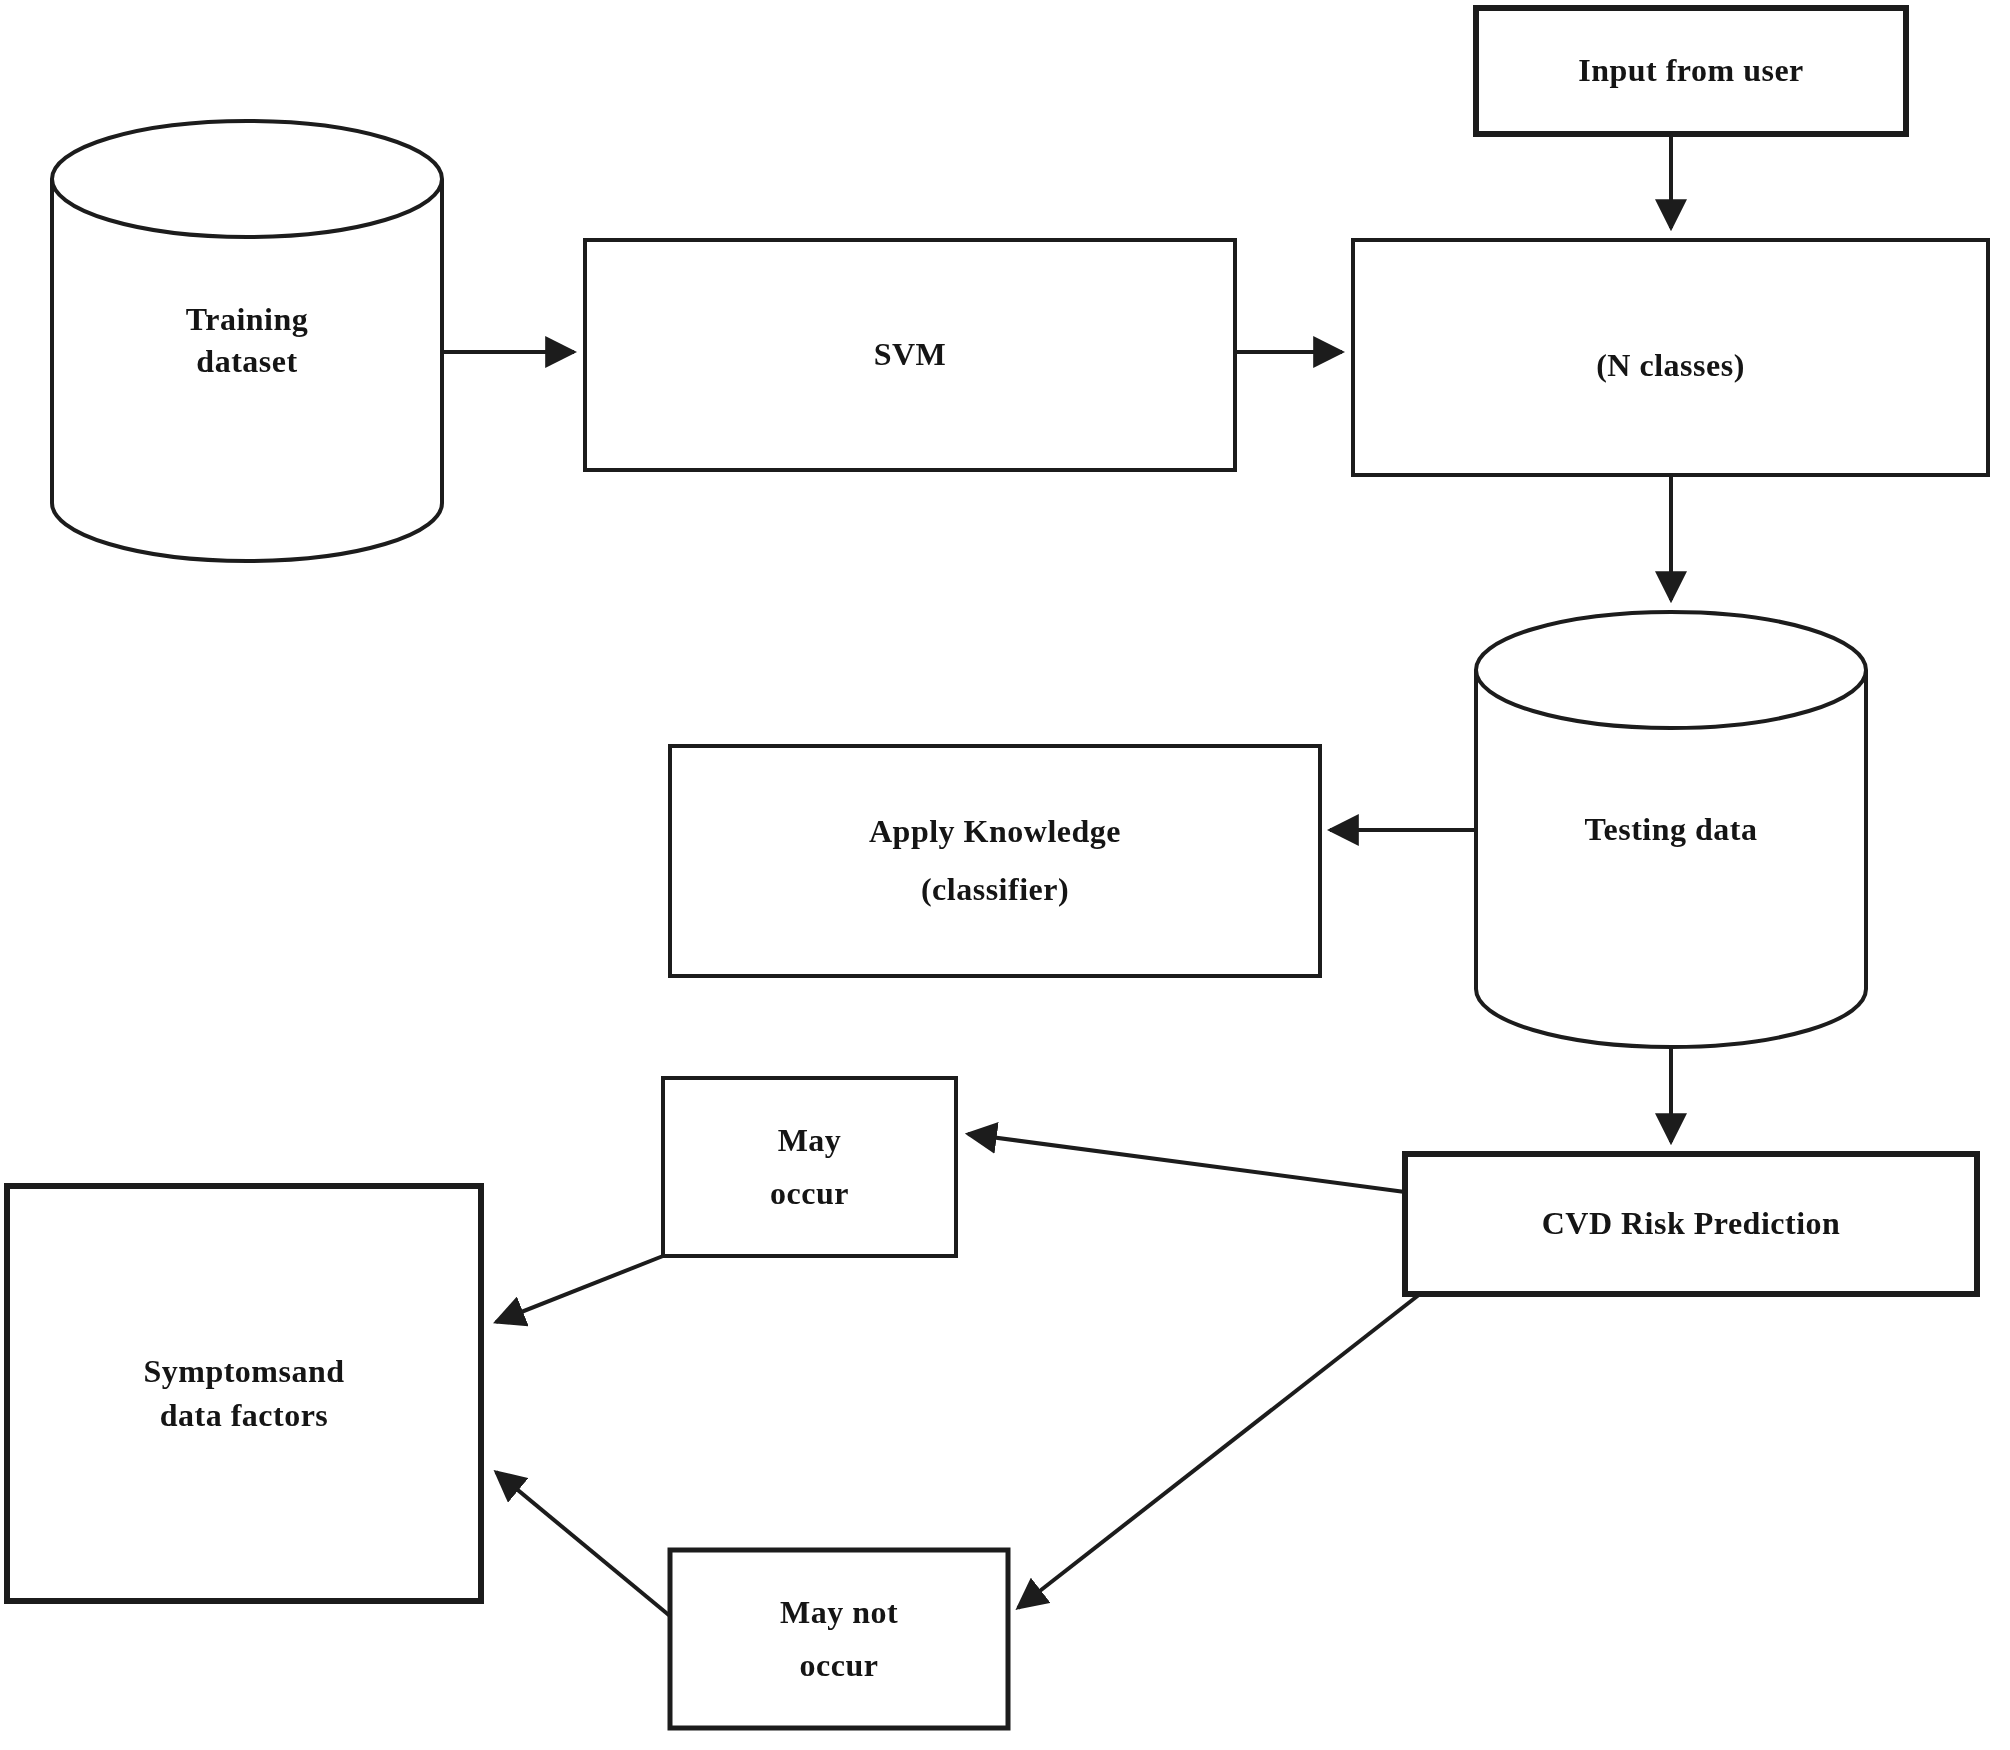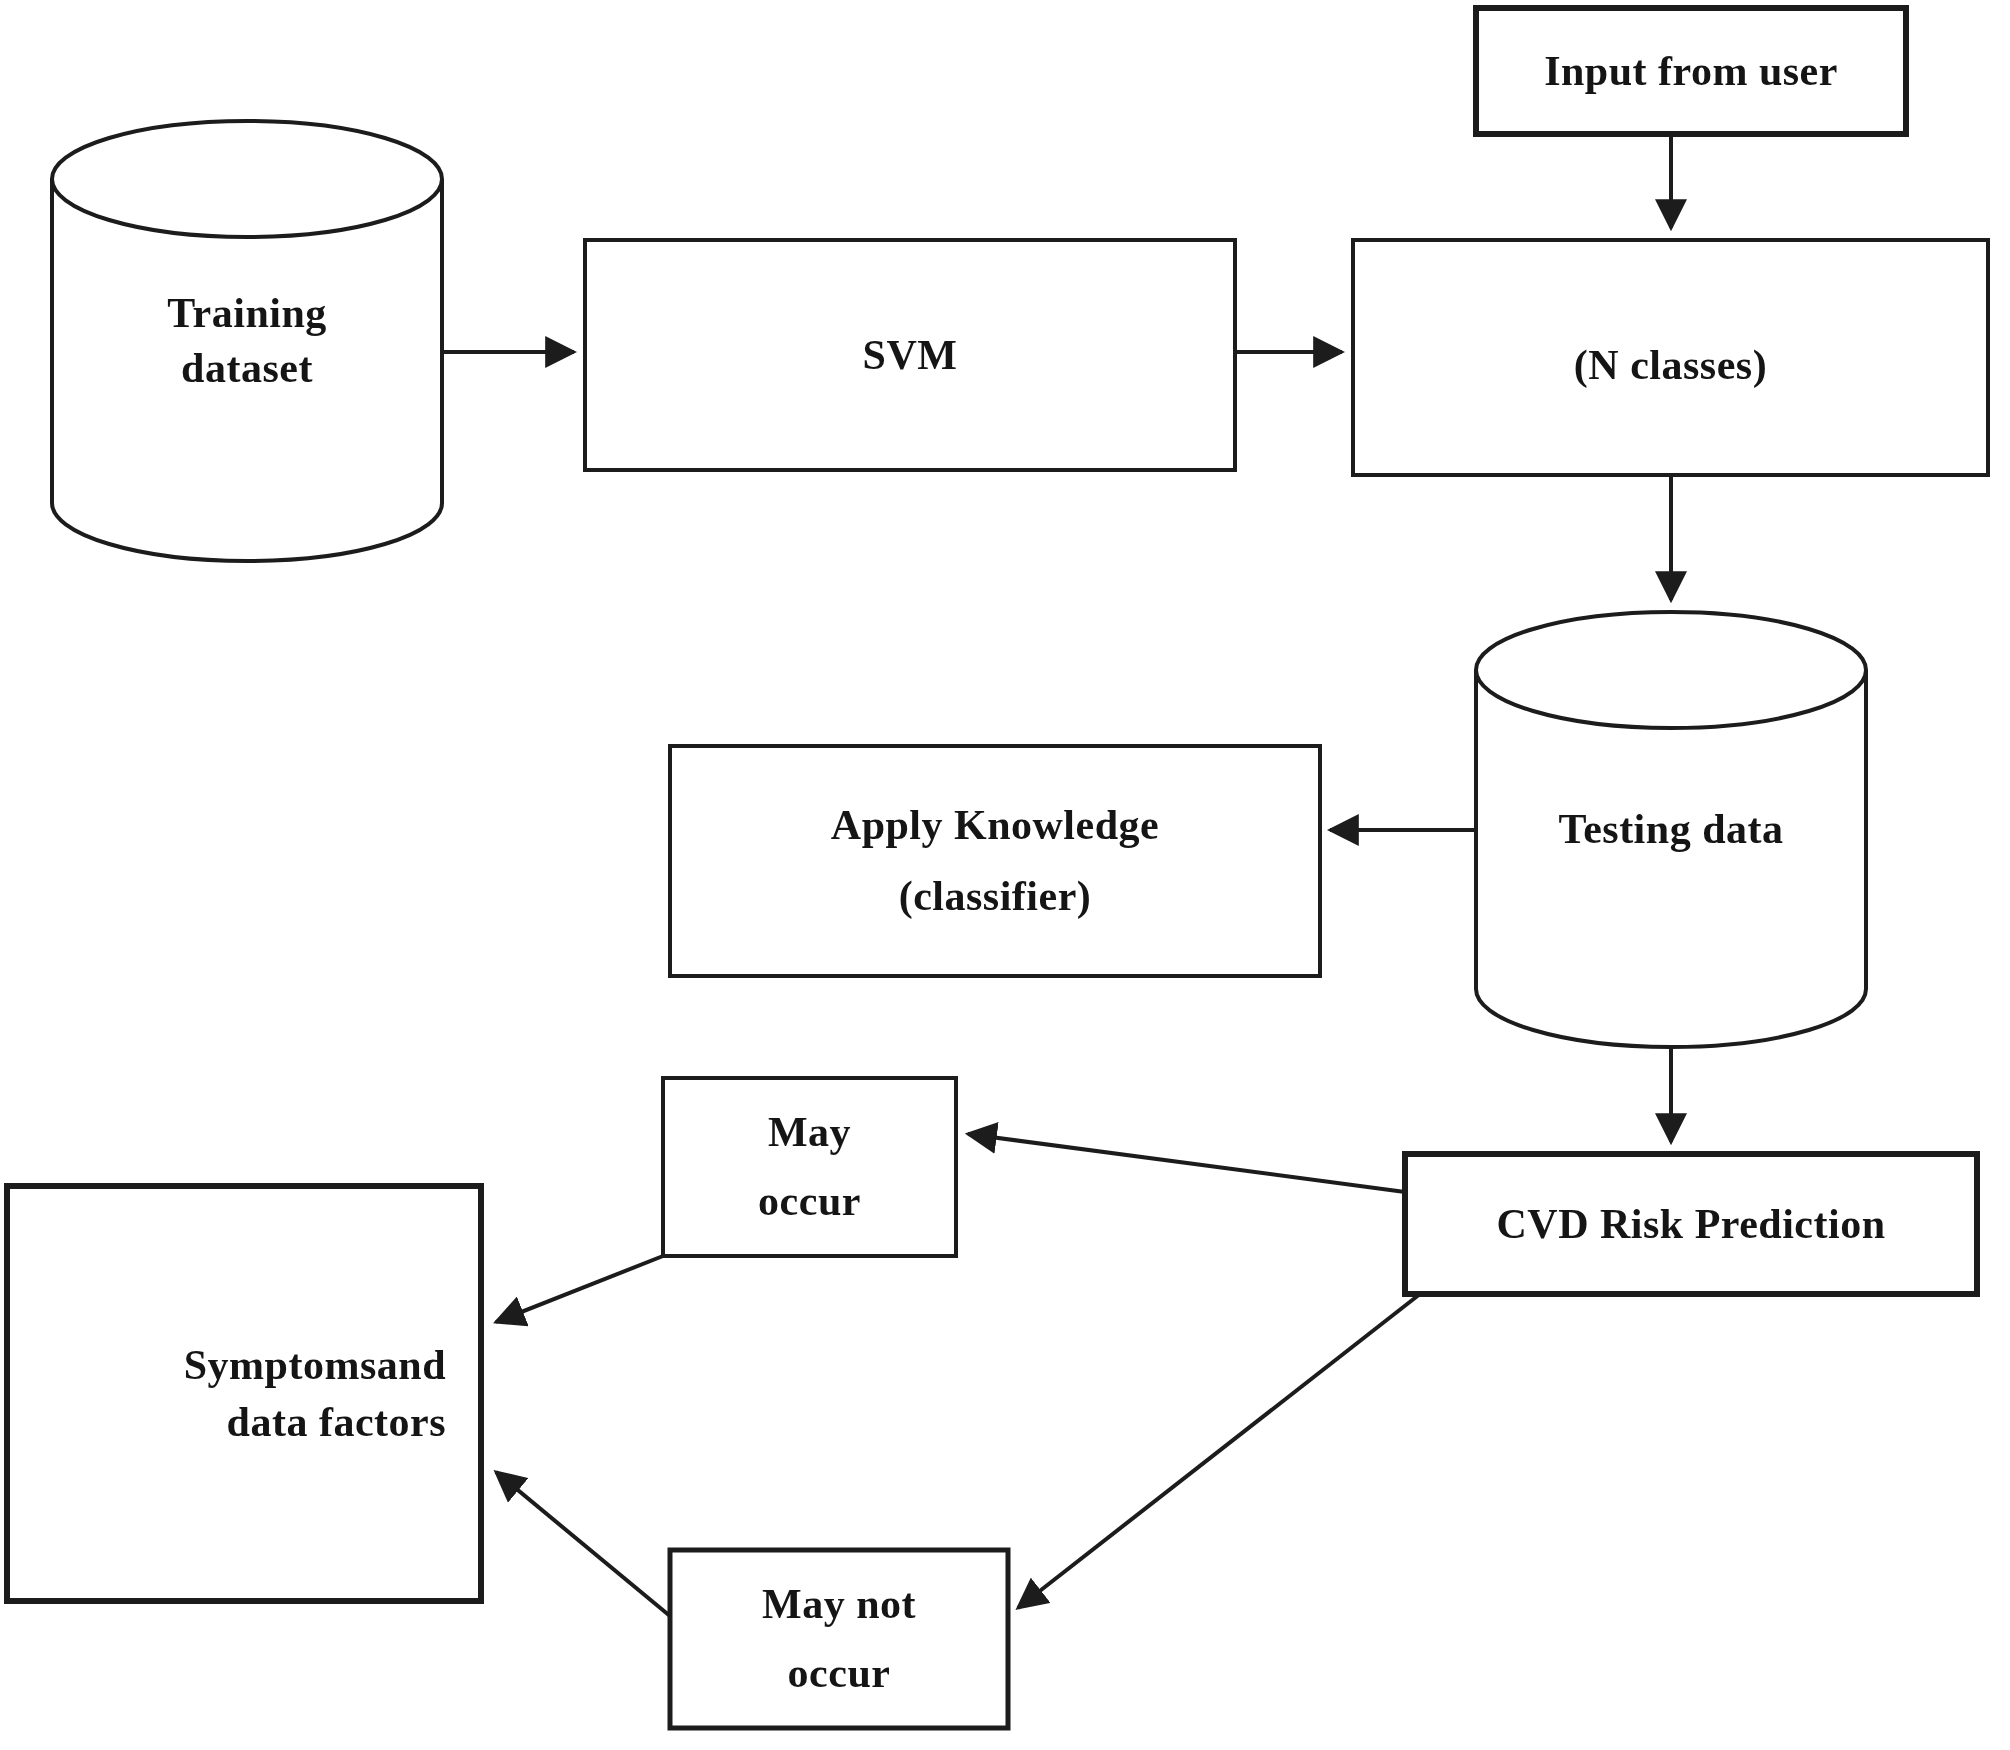--- a/index.html
+++ b/index.html
@@ -21,40 +21,40 @@
     top: 0;
   }
   .label {
     position: absolute;
     display: flex;
     flex-direction: column;
     align-items: center;
     justify-content: center;
     text-align: center;
     font-weight: bold;
-    font-size: 42px;
+    font-size: 32px;
     line-height: 1.3;
     color: #151515;
     letter-spacing: 0.5px;
   }
   .label .gapped { margin-top: 16px; }
   .label-training   { left: 52px;   top: 179px;  width: 390px; height: 324px; }
   .label-svm        { left: 585px;  top: 240px;  width: 650px; height: 230px; }
   .label-input      { left: 1476px; top: 8px;    width: 430px; height: 126px; }
   .label-classified { left: 1353px; top: 240px;  width: 635px; height: 235px; }
   .label-testing    { left: 1476px; top: 670px;  width: 390px; height: 319px; }
   .label-apply      { left: 670px;  top: 746px;  width: 650px; height: 230px; }
   .label-cvd        { left: 1405px; top: 1154px; width: 572px; height: 140px; }
   .label-mayoccur   { left: 663px;  top: 1078px; width: 293px; height: 178px; line-height: 1.65; }
   .label-maynot     { left: 670px;  top: 1550px; width: 338px; height: 178px; line-height: 1.65; }
   .label-symptoms {
-    left: 17px; top: 1186px; width: 474px; height: 415px;
+    left: 7px; top: 1186px; width: 474px; height: 415px;
     padding: 0 45px;
     box-sizing: border-box;
-    align-items: flex-end;
+    align-items: center;
     text-align: left;
     line-height: 1.35;
   }
   .label-symptoms .justify-row {
     display: flex;
     flex-direction: row;
     justify-content: space-between;
   }
 </style>
 </head>

